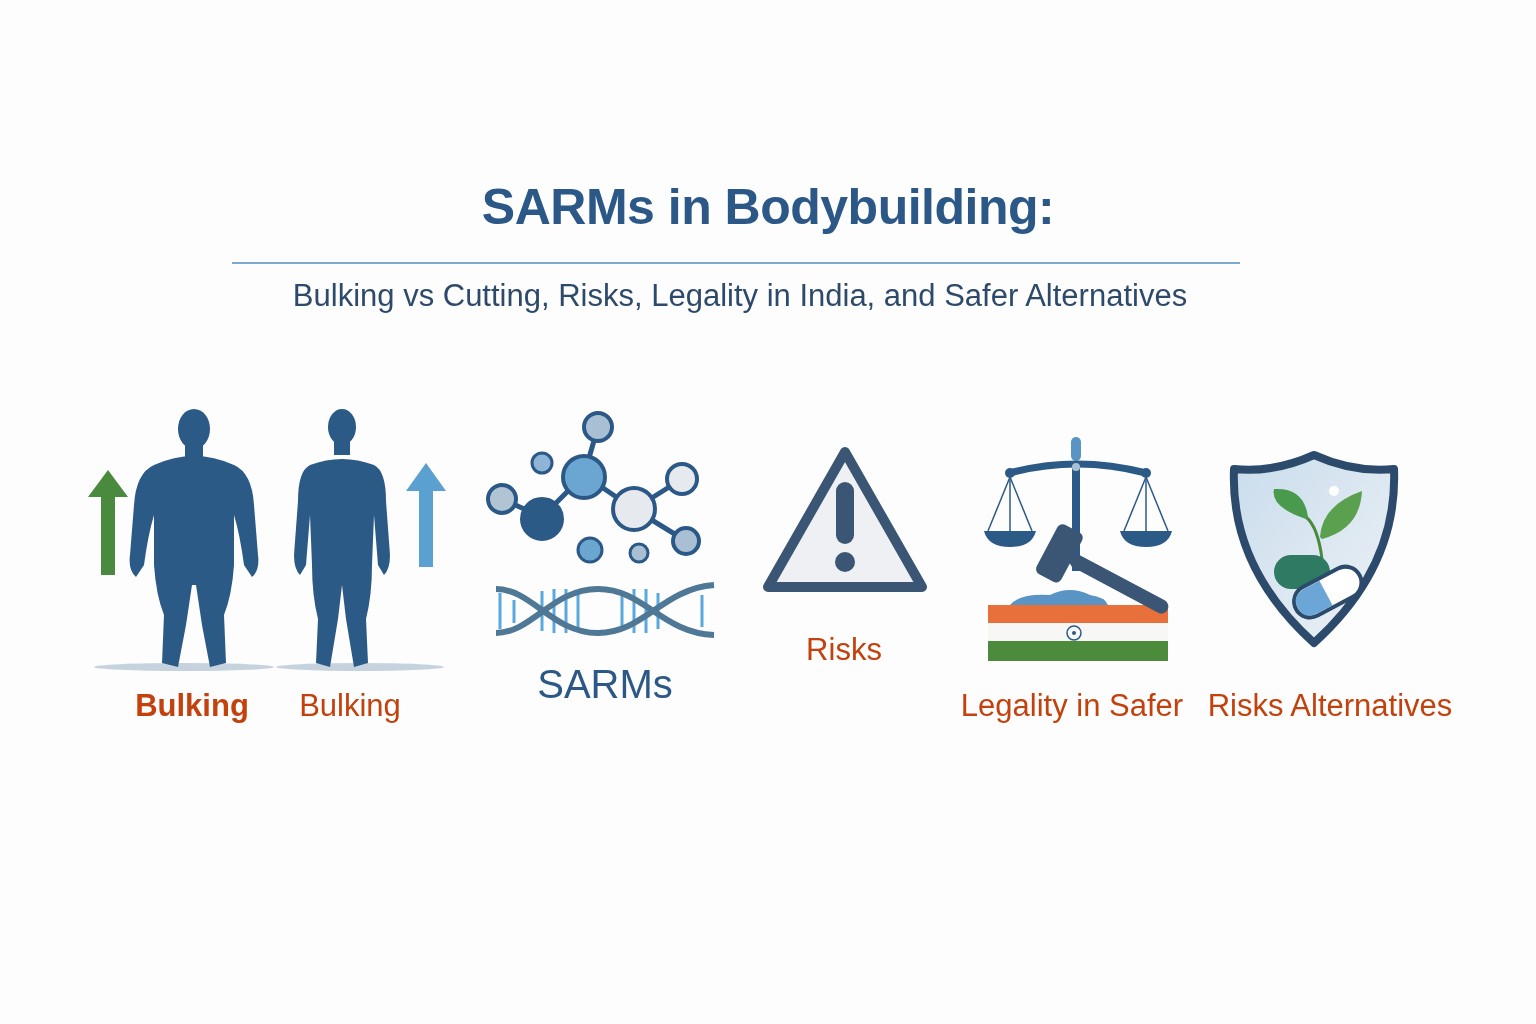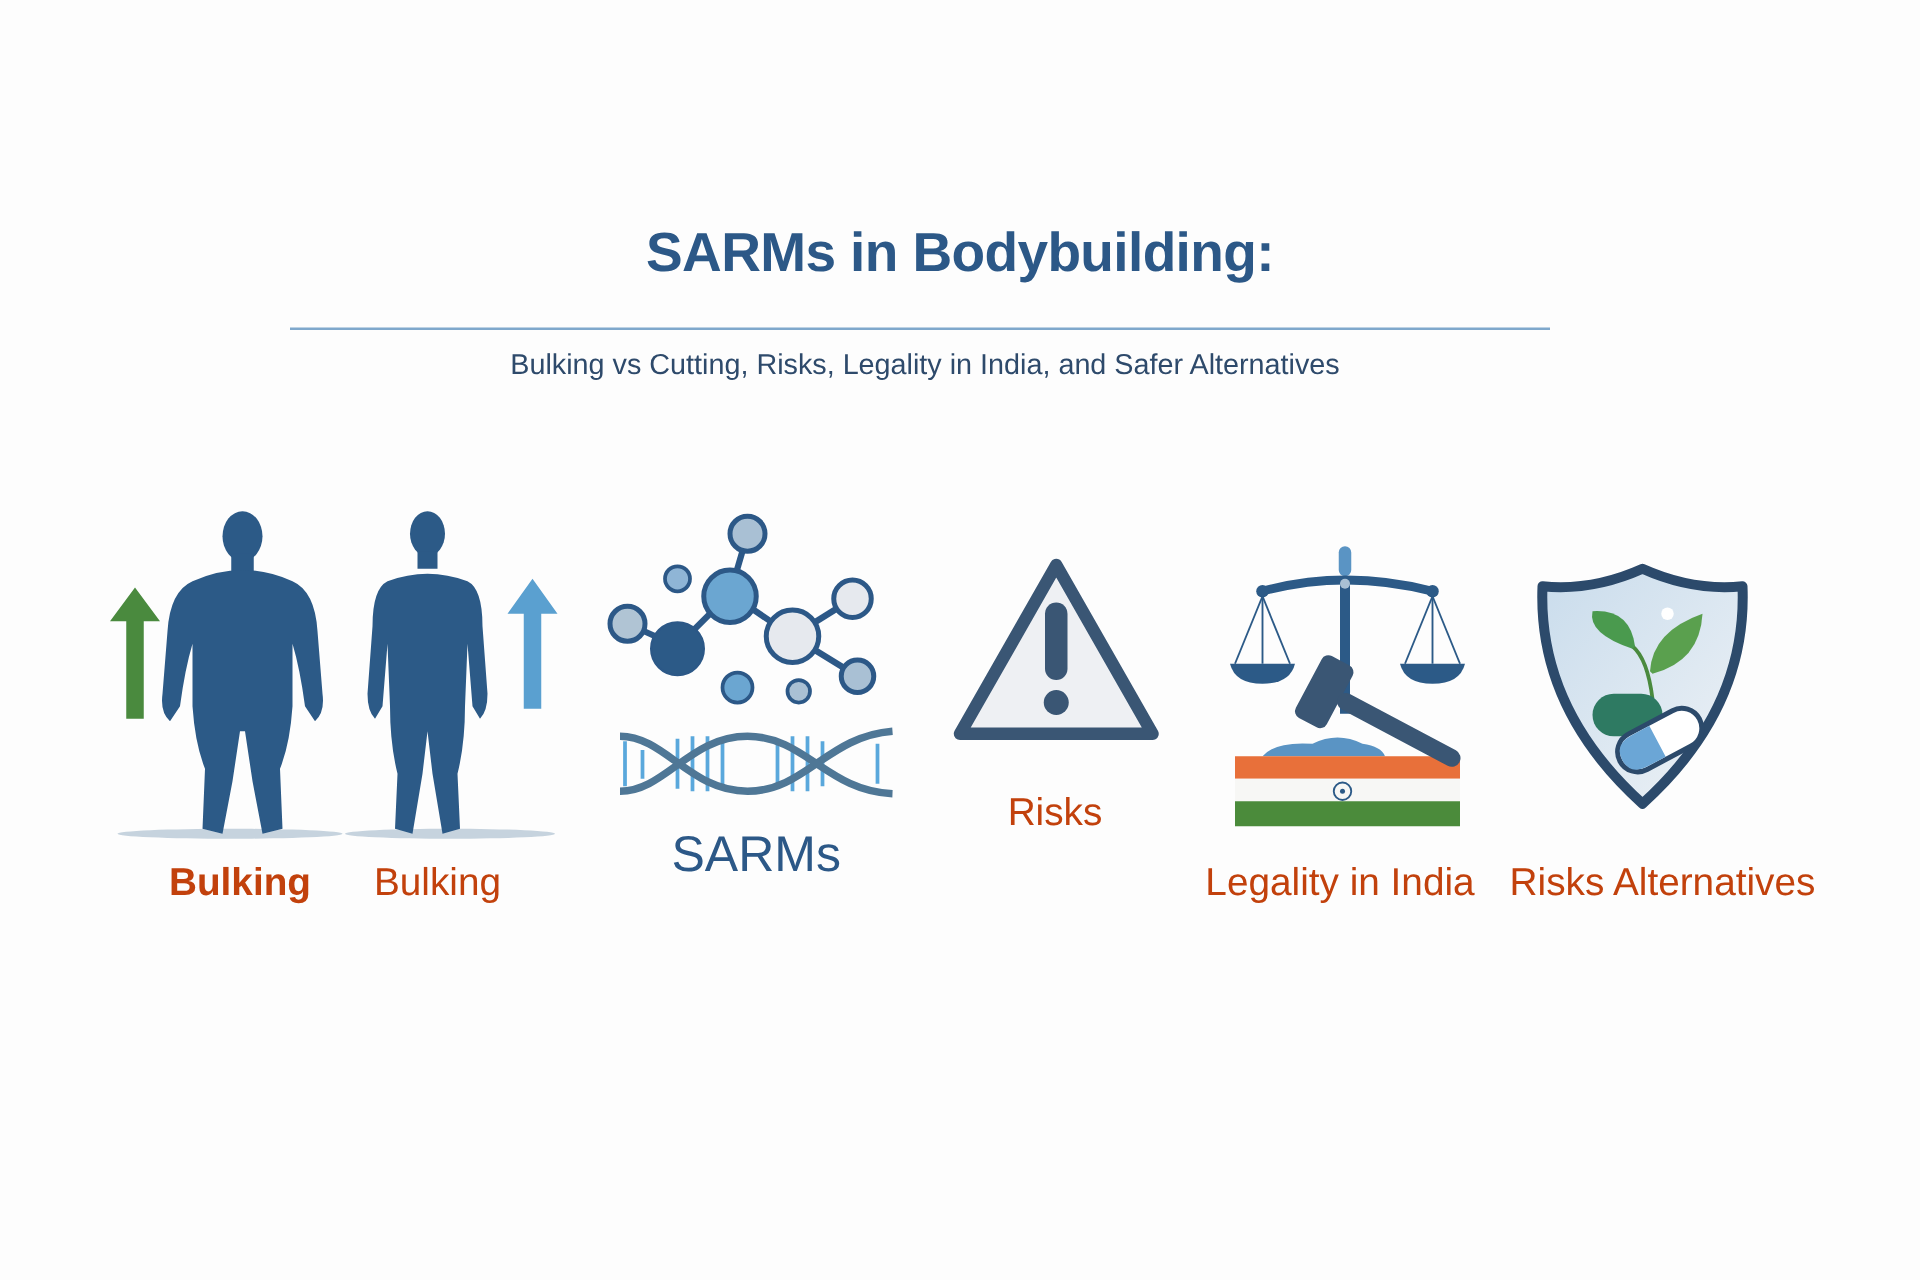--- a/index.html
+++ b/index.html
@@ -4,31 +4,31 @@
 <style>
   html, body { margin: 0; padding: 0; }
   body {
     width: 1536px; height: 1024px; overflow: hidden;
     background: #fdfdfd;
     font-family: "Liberation Sans", sans-serif;
     position: relative;
   }
   .title {
     position: absolute; left: 0; width: 1536px; top: 178px;
-    text-align: center; font-size: 44px; font-weight: bold;
+    text-align: center; font-size: 50px; font-weight: bold;
     color: #2c5887; letter-spacing: -0.5px;
     font-family: "Liberation Sans", sans-serif;
   }
   .rule {
     position: absolute; left: 232px; width: 1008px; top: 262px;
     height: 1.5px; background: #7fa8cc;
   }
   .subtitle {
     position: absolute; left: 0; width: 1480px; top: 278px;
-    text-align: center; font-size: 23px; color: #2e4a6b;
+    text-align: center; font-size: 31px; color: #2e4a6b;
     font-family: "Liberation Sans", sans-serif;
   }
   .abs { position: absolute; }
   .label {
     position: absolute; font-size: 31px; color: #c2410c;
     text-align: center; white-space: nowrap;
     font-family: "Liberation Sans", sans-serif;
   }
   .label.big { font-size: 40px; color: #2c5887; font-weight: normal; }
   svg { display: block; }
@@ -145,21 +145,21 @@
       <rect x="8" y="206" width="180" height="20" fill="#4b8b3b"></rect>
       <circle cx="94" cy="198" r="7" fill="none" stroke="#2c5a87" stroke-width="1.5"></circle>
       <circle cx="94" cy="198" r="2" fill="#2c5a87"></circle>
     </g>
     <g transform="rotate(28 80 130)">
       <rect x="60" y="92" width="28" height="56" rx="6" fill="#3a5674"></rect>
       <rect x="86" y="112" width="110" height="14" rx="7" fill="#3a5674"></rect>
     </g>
   </svg>
 </div>
-<div class="label" style="left:960px;top:688px;width:224px;">Legality in India</div>
+<div class="label" style="left:960px;top:688px;width:224px;">Legality in Safer</div>
 
 <div class="abs" style="left:1226px;top:447px;">
   <svg width="176" height="204" viewBox="0 0 176 204">
     <defs>
       <linearGradient id="sg" x1="0" y1="0" x2="1" y2="1">
         <stop offset="0" stop-color="#c9dcec"></stop>
         <stop offset="1" stop-color="#eef2f6"></stop>
       </linearGradient>
     </defs>
     <path d="M88,8 Q128,26 168,22 Q172,120 88,196 Q4,120 8,22 Q48,26 88,8 Z" fill="url(#sg)" stroke="#2c4a6b" stroke-width="8" stroke-linejoin="round"></path>

